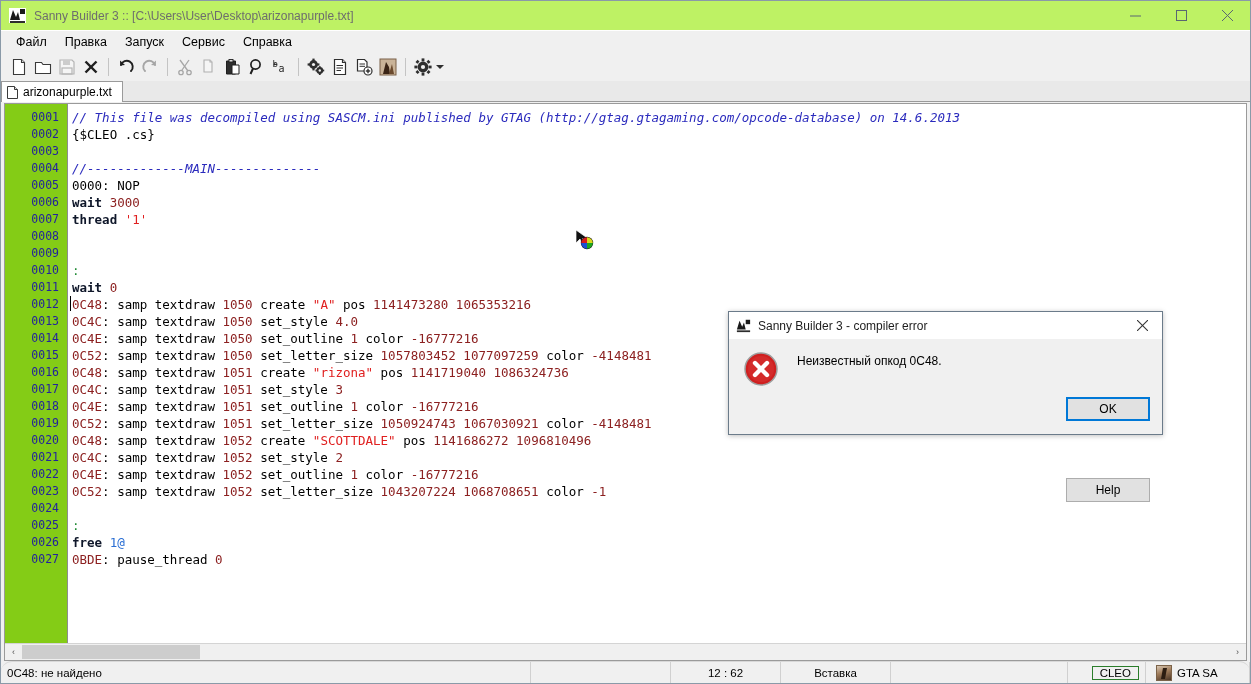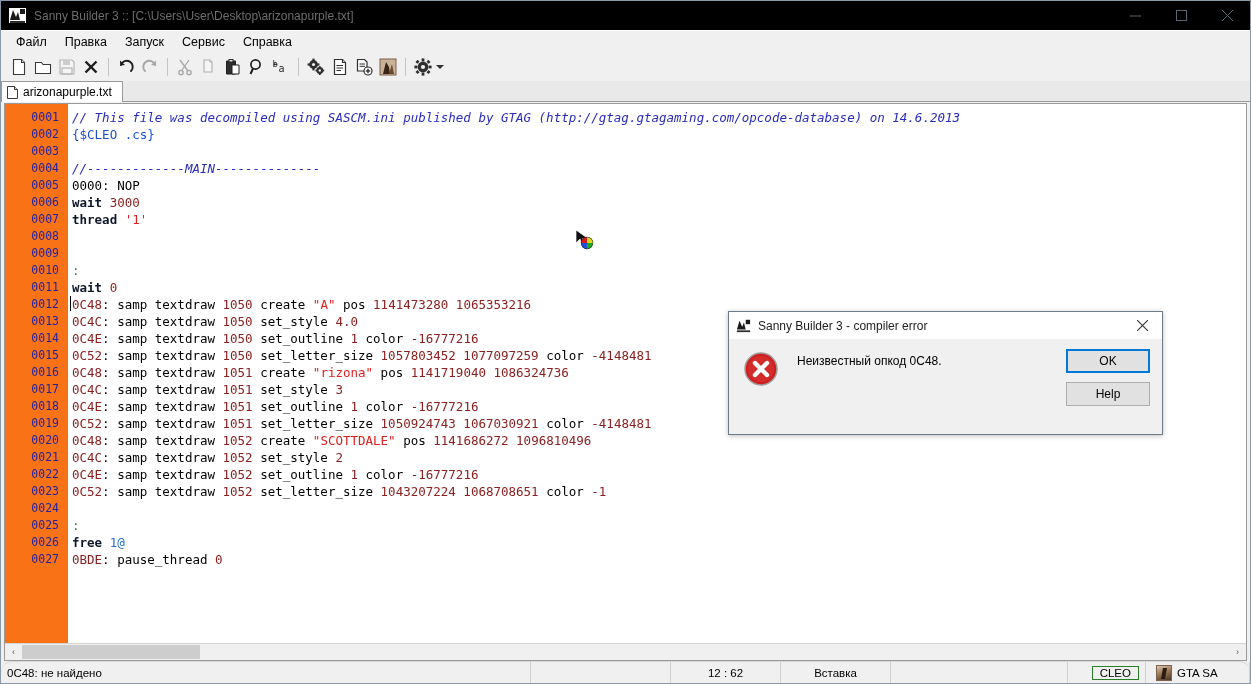--- a/index.html
+++ b/index.html
@@ -15,21 +15,21 @@
     width: 1251px; height: 684px;
     background: #f0f0f0;
     border: 1px solid #8a9aa8;
     display: flex;
     flex-direction: column;
   }
 
   
   .titlebar {
     height: 30px;
-    background: #000000;
+    background: #bef264;
     display: flex;
     align-items: center;
     flex: 0 0 auto;
     border-bottom: 1px solid #ffffff;
   }
   .title-icon {
     width: 17px; height: 17px;
     margin-left: 8px; margin-right: 8px;
     flex: 0 0 auto;
     position: relative;
@@ -136,21 +136,21 @@
   .editor {
     flex: 1 1 auto;
     display: flex;
     overflow: hidden;
     position: relative;
     background: #ffffff;
   }
   .gutter {
     width: 62px;
     flex: 0 0 auto;
-    background: #f97316;
+    background: #84cc16;
     padding-top: 5px;
     text-align: right;
     padding-right: 8px;
   }
   .gutter .ln {
     font-family: "DejaVu Sans Mono", monospace;
     font-size: 11.5px;
     color: #23239c;
     line-height: 17px;
     height: 17px;
@@ -166,21 +166,21 @@
   }
   .cline {
     font-family: "DejaVu Sans Mono", monospace;
     font-size: 12.5px;
     line-height: 17px;
     height: 17px;
     white-space: pre;
     color: #000000;
   }
   .tk-com   { color: #2b2bbd; font-style: italic; }
-  .tk-dir   { color: #1d4ed8; }
+  .tk-dir   { color: #000000; }
   .tk-kw    { color: #0f172a; font-weight: bold; }
   .tk-num   { color: #8c2020; }
   .tk-str   { color: #e02020; }
   .tk-lbl   { color: #1f8a33; }
   .tk-var   { color: #2b6fd4; }
   .tk-plain { color: #000000; }
 
   .caret {
     position: absolute;
     width: 1px;
@@ -311,20 +311,21 @@
   .dbtn {
     height: 24px;
     background: #e1e1e1;
     border: 1px solid #adadad;
     font-size: 12px;
     color: #000;
     display: flex;
     align-items: center;
     justify-content: center;
     font-family: "Liberation Sans", sans-serif;
+    margin-top: 48px;
   }
   .dbtn.primary { border: 2px solid #0078d7; background: #e1e1e1; }
 
   
   .picker {
     position: absolute;
     width: 20px; height: 22px;
     left: 573px; top: 365px;
     z-index: 40;
     pointer-events: none;

